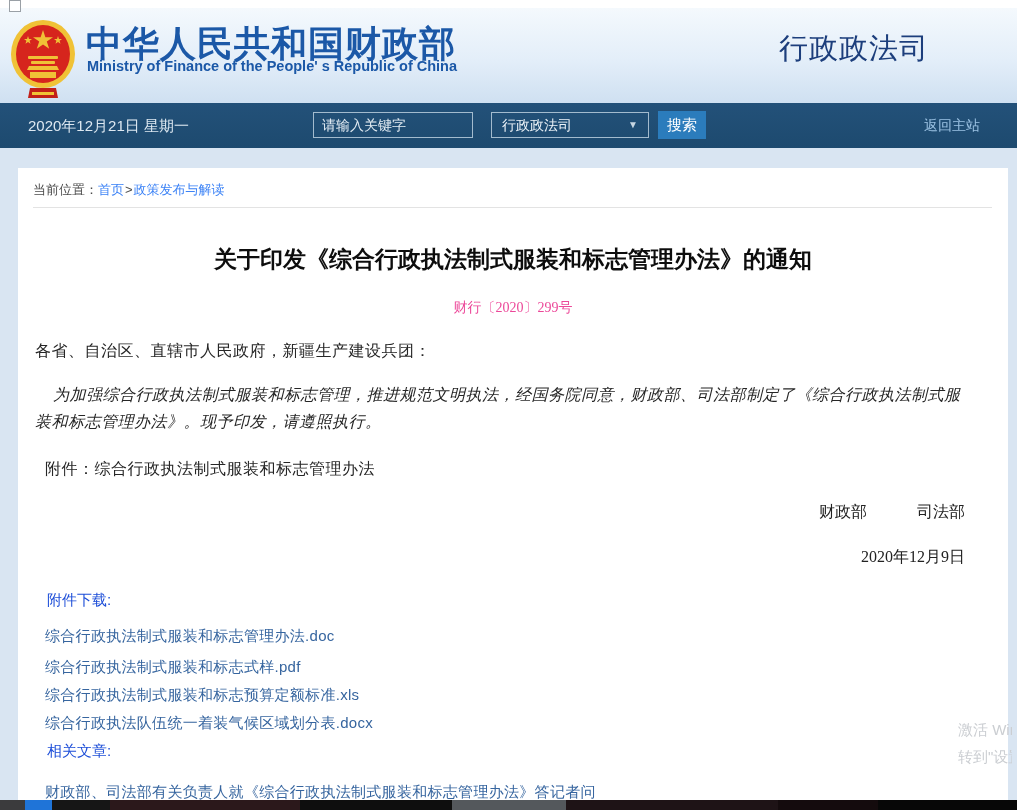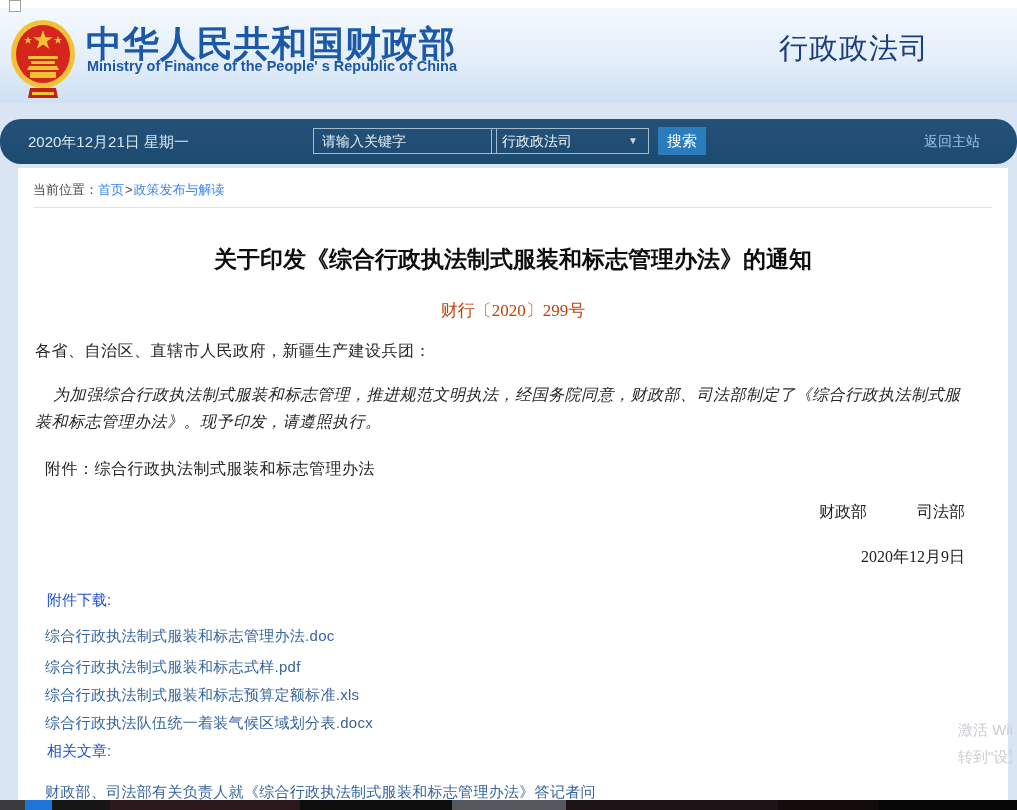--- a/index.html
+++ b/index.html
@@ -18,27 +18,26 @@
     position:absolute; left:0; top:8px; width:1017px; height:95px;
     background:linear-gradient(180deg,#f4f9fd 0%,#e3eef9 55%,#cfe0f1 100%);
   }
   .emblem { position:absolute; left:10px; top:10px; width:66px; height:82px; }
   .site-cn { position:absolute; left:86px; top:12px; font-size:36px; font-weight:700; letter-spacing:1px; color:#1b58a7; }
   .site-en { position:absolute; left:87px; top:50px; font-size:14.5px; font-weight:700; color:#1b58a7; }
   .dept-name { position:absolute; left:779px; top:21px; font-size:29px; color:#1c3e7c; letter-spacing:1px; }
 
   
   .navbar {
-    position:absolute; left:0; top:119px; width:1017px; height:45px;
+    position:absolute; left:0; top:103px; width:1017px; height:45px;
     background:linear-gradient(180deg,#235179 0%,#1d4a6f 100%);
-    border-radius:21px;
   }
   .nav-date { position:absolute; left:28px; top:0; height:45px; line-height:45px; color:#dde8f1; font-size:15px; }
   .search-input {
-    position:absolute; left:313px; top:9px; width:184px; height:26px;
+    position:absolute; left:313px; top:9px; width:160px; height:26px;
     background:transparent; border:1px solid #a3bbce; color:#eef4f9;
     font-size:14px; padding:0 8px; outline:none; font-family:"Liberation Sans",sans-serif;
   }
   .search-input::placeholder { color:#e4edf4; opacity:1; }
   .scope-select {
     position:absolute; left:491px; top:9px; width:158px; height:26px;
     border:1px solid #a3bbce; color:#eef4f9; font-size:14px;
     line-height:24px; padding:0 10px; cursor:pointer;
   }
   .scope-caret { position:absolute; right:10px; top:0; line-height:24px; font-size:10px; color:#c7d6e2; }
@@ -50,21 +49,21 @@
   .back-link { position:absolute; right:37px; top:0; height:45px; line-height:45px; color:#9cc3e4; font-size:14px; text-decoration:none; cursor:pointer; }
 
   
   .panel { position:absolute; left:18px; top:168px; width:990px; height:642px; background:#ffffff; }
   .breadcrumb { position:absolute; left:15px; top:13px; font-size:13px; color:#4c4c4c; }
   .breadcrumb a { color:#3b82f6; text-decoration:none; cursor:pointer; }
   .crumb-sep { margin:0 1px; }
   .bc-rule { position:absolute; left:15px; top:39px; width:959px; height:1px; background:#e3e3e3; }
 
   .article-title { position:absolute; left:0; top:76px; width:990px; text-align:center; font-size:23px; font-weight:700; color:#0d0d0d; }
-  .doc-number { position:absolute; left:0; top:131px; width:990px; text-align:center; font-size:17px; color:#c2410c; font-family:"Liberation Serif",serif; }
+  .doc-number { position:absolute; left:0; top:131px; width:990px; text-align:center; font-size:14px; color:#ec4899; font-family:"Liberation Serif",serif; }
 
   .salutation { position:absolute; left:17px; top:173px; font-size:16px; color:#262626; letter-spacing:0.5px; }
   .body-para { position:absolute; left:17px; top:213px; width:930px; font-size:16px; color:#262626; line-height:27px; letter-spacing:0.5px; text-indent:18px;font-style:italic; }
   .attach-note { position:absolute; left:27px; top:291px; font-size:16px; color:#262626; letter-spacing:0.5px; }
 
   .signers { position:absolute; right:43px; top:334px; font-size:16px; color:#222; font-family:"Liberation Serif",serif; }
   .signer2 { margin-left:50px;margin-top:44px; }
   .sign-date { position:absolute; right:43px; top:379px; font-size:16px; color:#222; font-family:"Liberation Serif",serif; }
 
   .section-label { position:absolute; left:29px; font-size:15px; color:#1d4ed8; }

